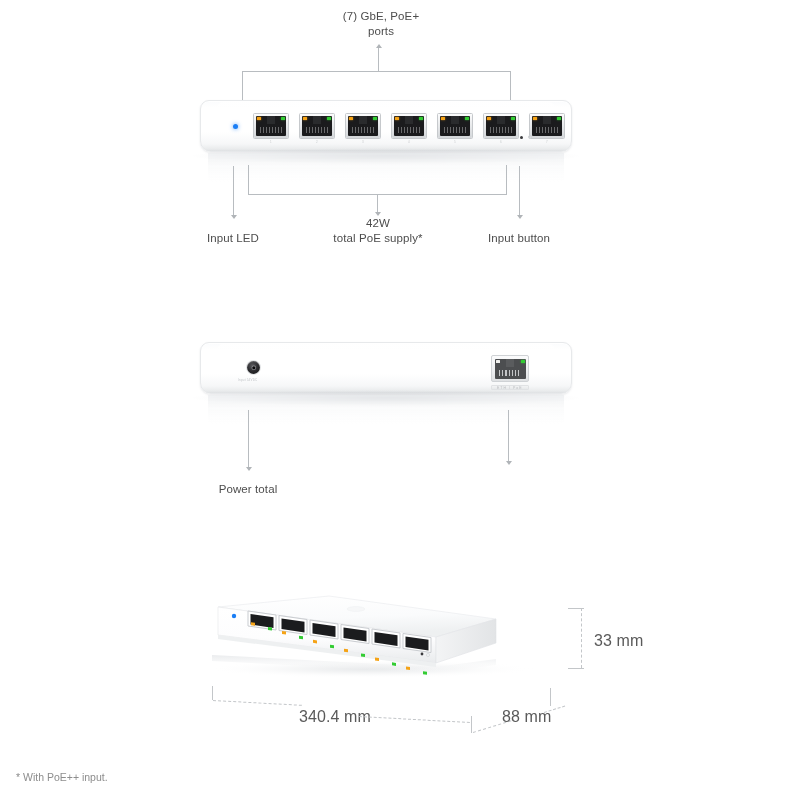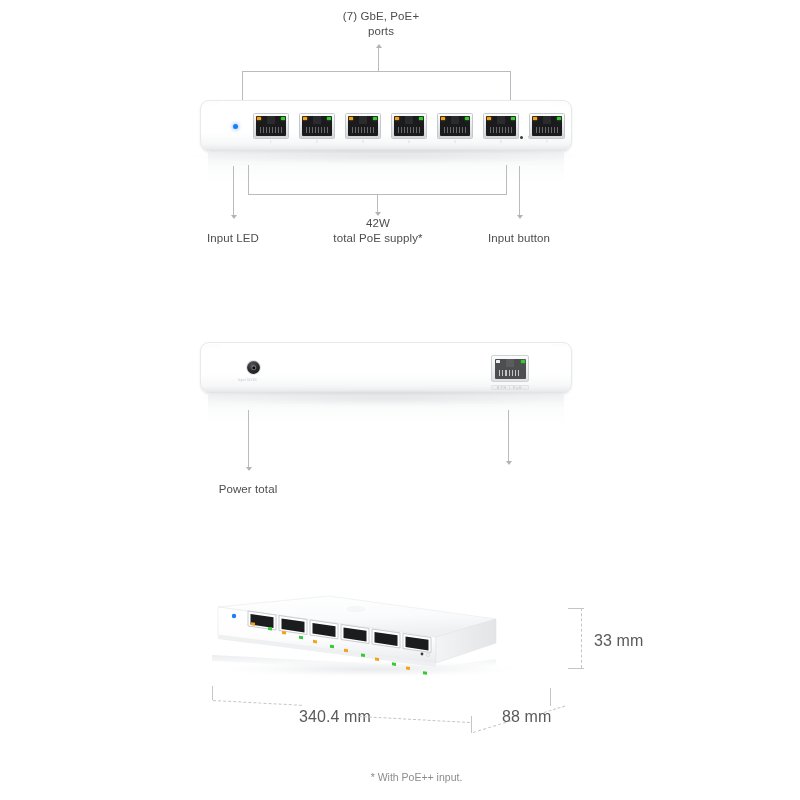--- a/index.html
+++ b/index.html
@@ -35,24 +35,23 @@
   .dim-label {
     position: absolute;
     font-size: 16px;
     color: #5a5a5a;
     letter-spacing: 0.1px;
   }
   .footnote {
     position: absolute;
     font-size: 10.5px;
     color: #8d8d8d;
-    text-align: center;
+    text-align: left;
     width: 100%;
     left: 0;
-    margin-left: 47px;
   }
 
   
   .vline {
     position: absolute;
     width: 1px;
     background: #b8bcc0;
   }
   .hline {
     position: absolute;

